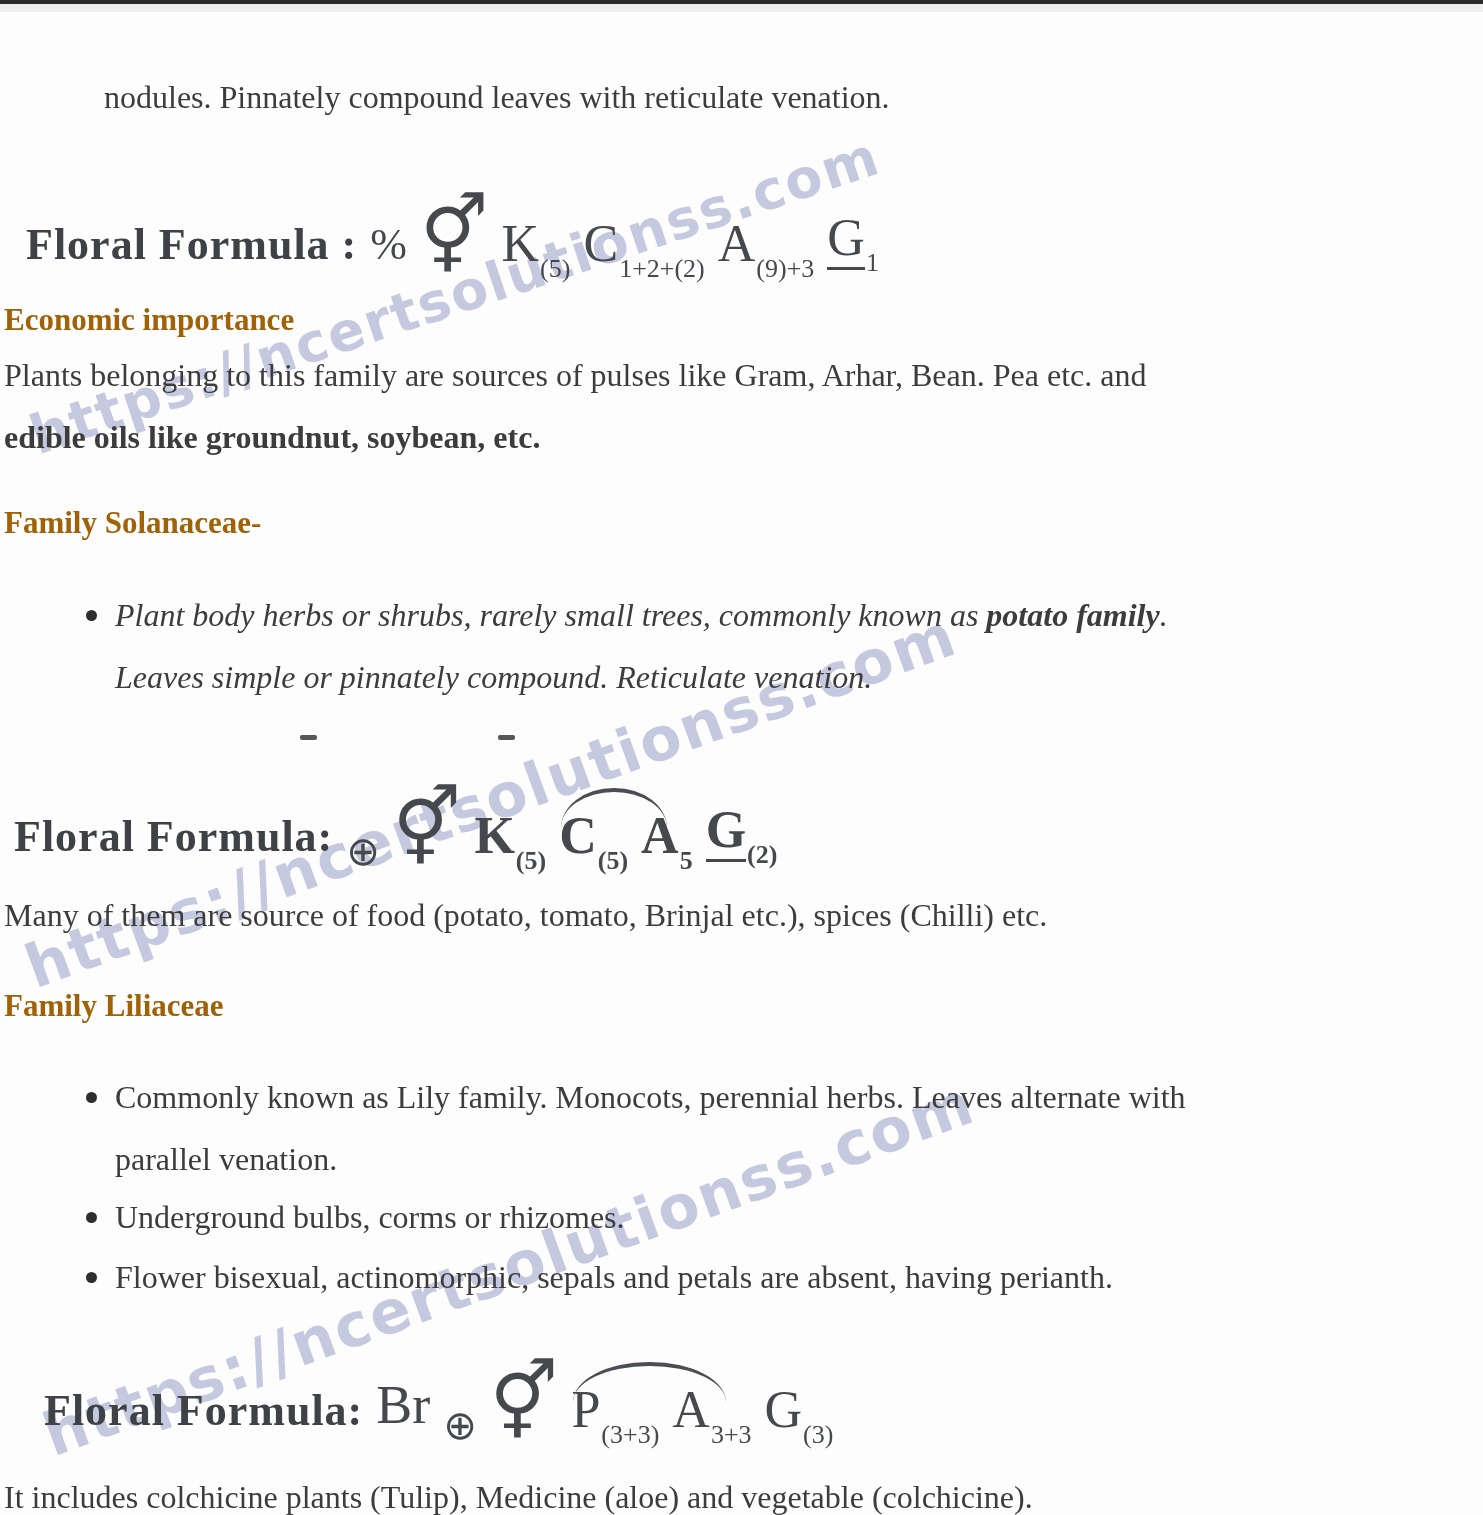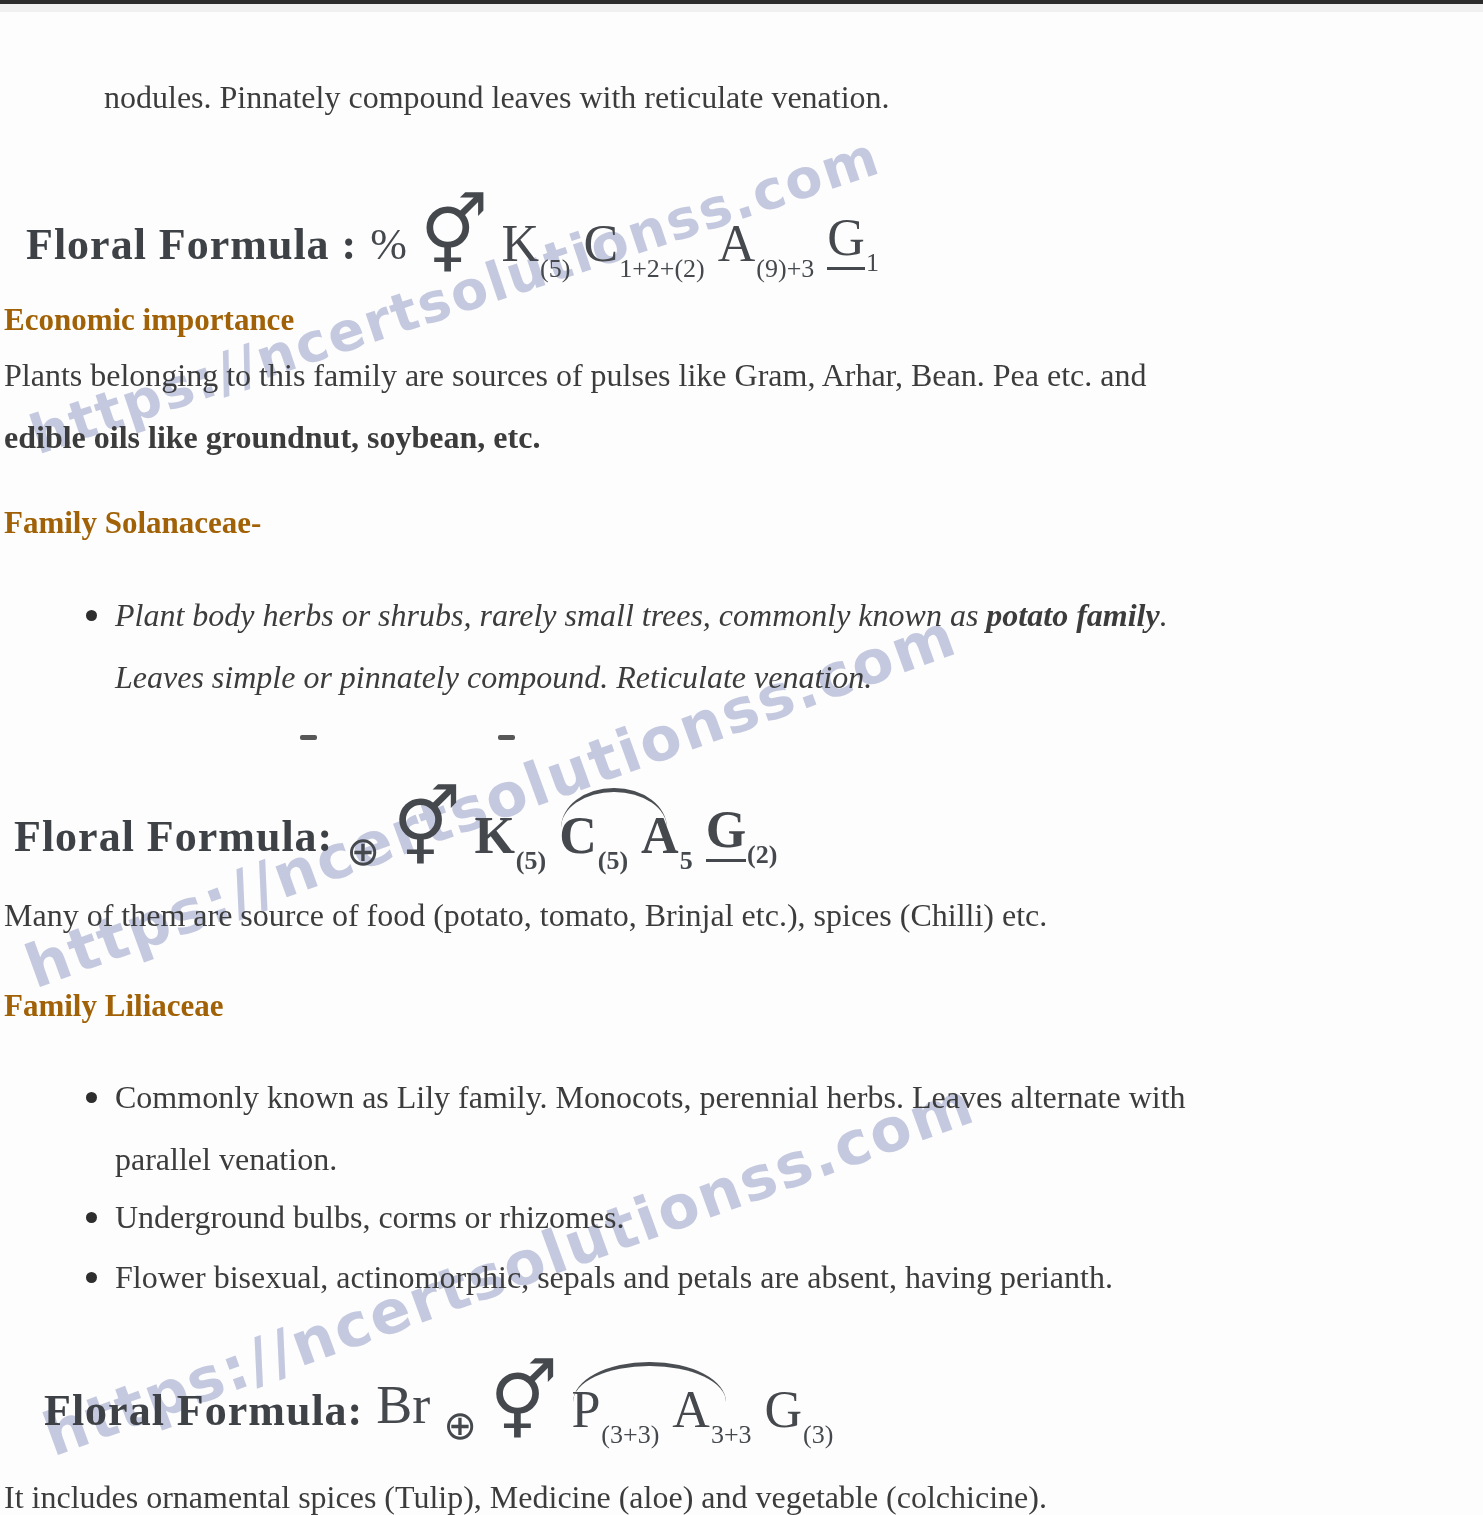--- a/index.html
+++ b/index.html
@@ -134,15 +134,15 @@
           <span>A</span>
           <span class="sub">3+3</span>
         </span>
     </span>
     <span class="term">
         <span>G</span>
         <span class="sub">(3)</span>
       </span>
   </div>
 
-  <div class="line" style="left:4px;top:1480px;">It includes ornamental spices (Tulip), Medicine (aloe) and vegetable (colchicine).</div>
+  <div class="line" style="left:4px;top:1480px;">It includes colchicine plants (Tulip), Medicine (aloe) and vegetable (colchicine).</div>
 
 </div>
 
 </body></html>

